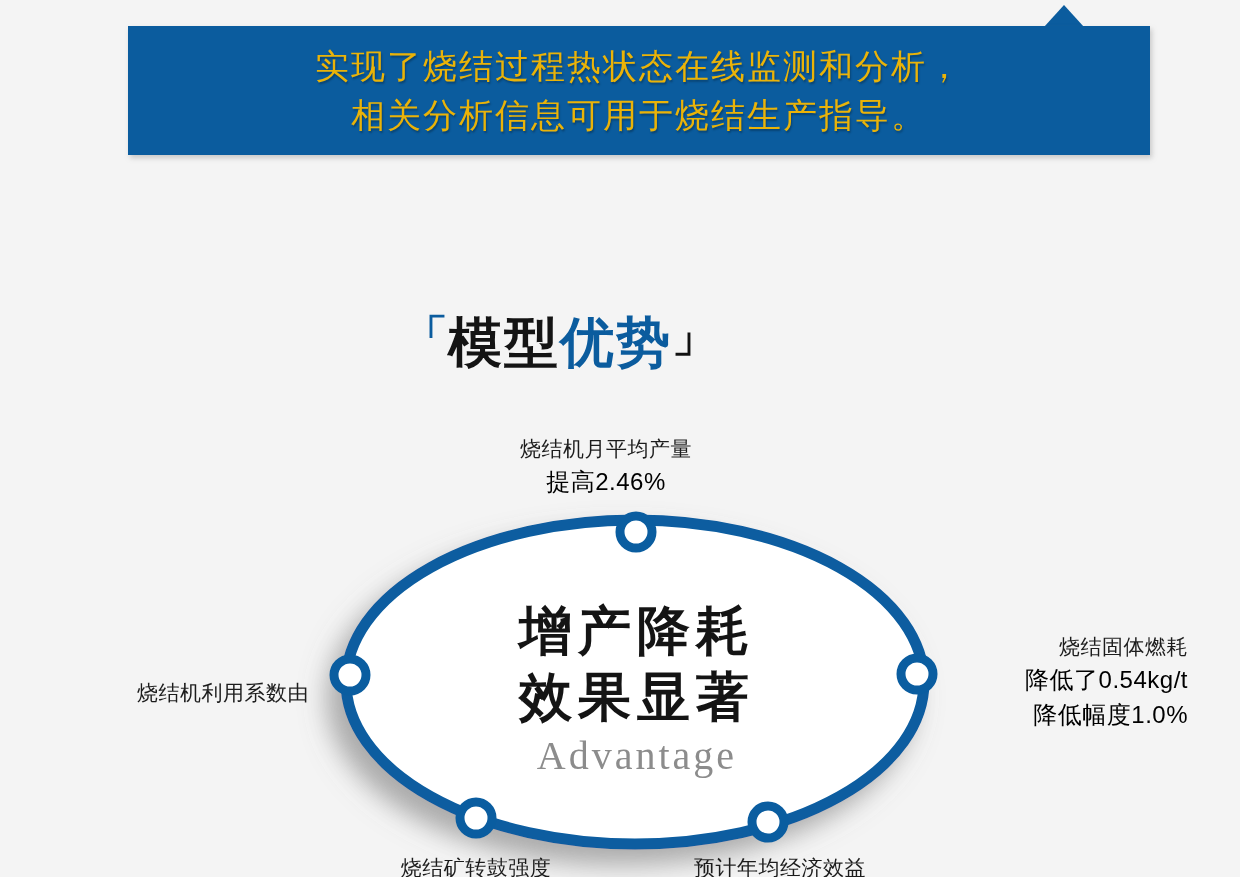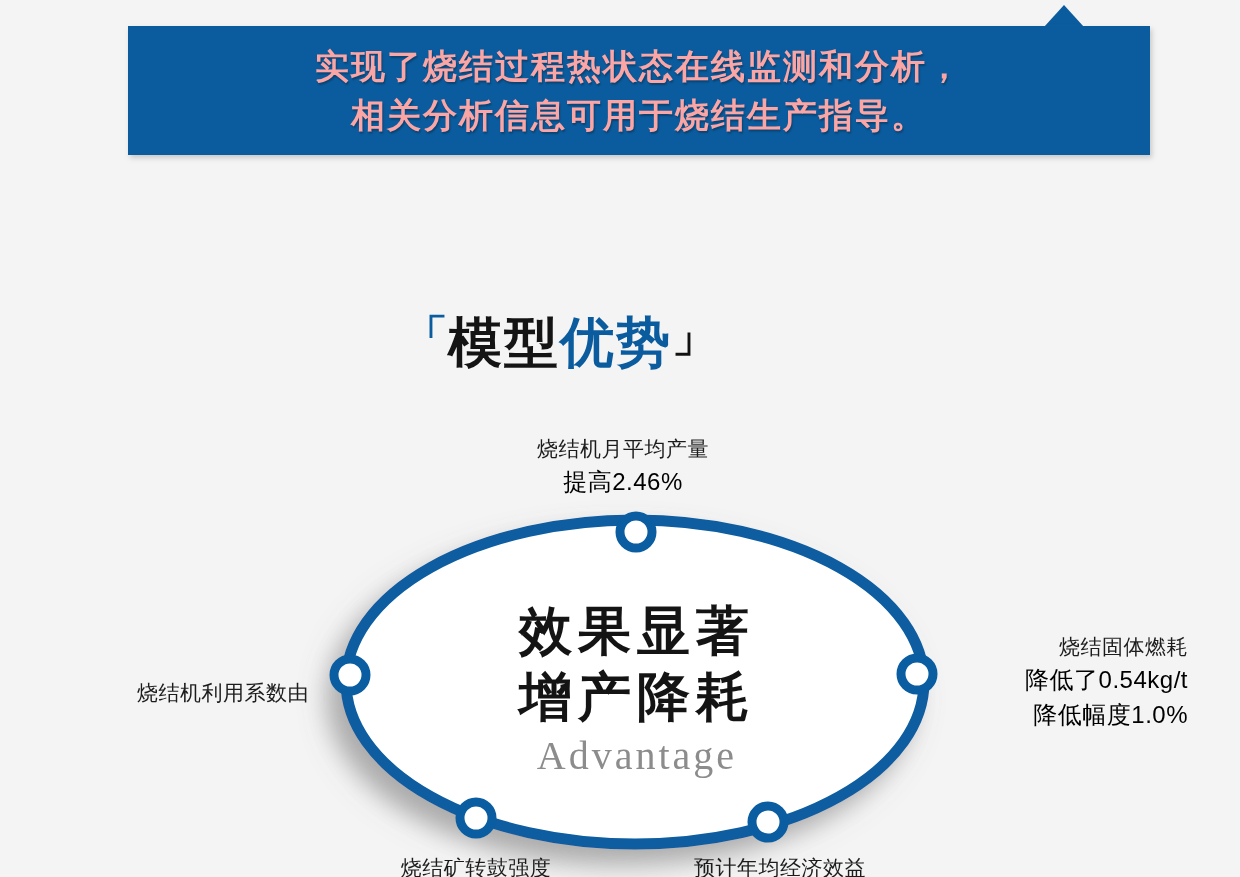--- a/index.html
+++ b/index.html
@@ -40,23 +40,23 @@
     width: 1022px;
     height: 129px;
     background: #0b5c9e;
     box-shadow: 2px 3px 5px rgba(120,120,120,0.35);
     display: flex;
     flex-direction: column;
     align-items: center;
     justify-content: center;
   }
   .banner-line {
-    color: #fca5a5;
+    color: #eab308;
     font-size: 34px;
-    font-weight: bold;
+    font-weight: normal;
     letter-spacing: 2px;
     line-height: 49px;
     text-shadow: 1px 2px 2px rgba(0,0,0,0.28);
     white-space: nowrap;
   }
 
   
   #section-heading {
     position: absolute;
     left: 0;
@@ -131,21 +131,21 @@
     letter-spacing: 0.5px;
   }
   .callout .val {
     font-size: 24px;
     font-weight: normal;
     color: #000000;
     line-height: 35px;
     letter-spacing: 0.5px;
   }
 
-  #callout-top    { left: 433px; top: 433px; width: 380px; text-align: center; }
+  #callout-top    { left: 416px; top: 433px; width: 380px; text-align: center; }
   #callout-left   { left:   8px; top: 637px; width: 430px; text-align: center; margin-top: 40px; }
   #callout-right  { left: 900px; top: 631px; width: 288px; text-align: right; }
   #callout-bottom-left  { left: 276px; top: 852px; width: 400px; text-align: center; }
   #callout-bottom-right { left: 600px; top: 852px; width: 360px; text-align: center; }
 </style>
 </head>
 <body>
 
 <div id="banner-wrap">
   <div id="banner-arrow"></div>
@@ -175,22 +175,22 @@
       <circle cx="636" cy="532" r="16" fill="#ffffff" stroke="#0a5da0" stroke-width="9"></circle>
       <circle cx="350" cy="675" r="16" fill="#ffffff" stroke="#0a5da0" stroke-width="9"></circle>
       <circle cx="917" cy="674" r="16" fill="#ffffff" stroke="#0a5da0" stroke-width="9"></circle>
       <circle cx="476" cy="818" r="16" fill="#ffffff" stroke="#0a5da0" stroke-width="9"></circle>
       <circle cx="768" cy="822" r="16" fill="#ffffff" stroke="#0a5da0" stroke-width="9"></circle>
     </g>
   </svg>
 </div>
 
 <div id="center-text">
+  <div class="center-cn">增产降耗</div>
   <div class="center-cn">效果显著</div>
-  <div class="center-cn">增产降耗</div>
   <div class="center-en">Advantage</div>
 </div>
 
 <div class="callout" id="callout-top">
   <div class="ttl">烧结机月平均产量</div>
   <div class="val">提高2.46%</div>
 </div>
 
 <div class="callout" id="callout-left">
   <div class="ttl">烧结机利用系数由</div>

